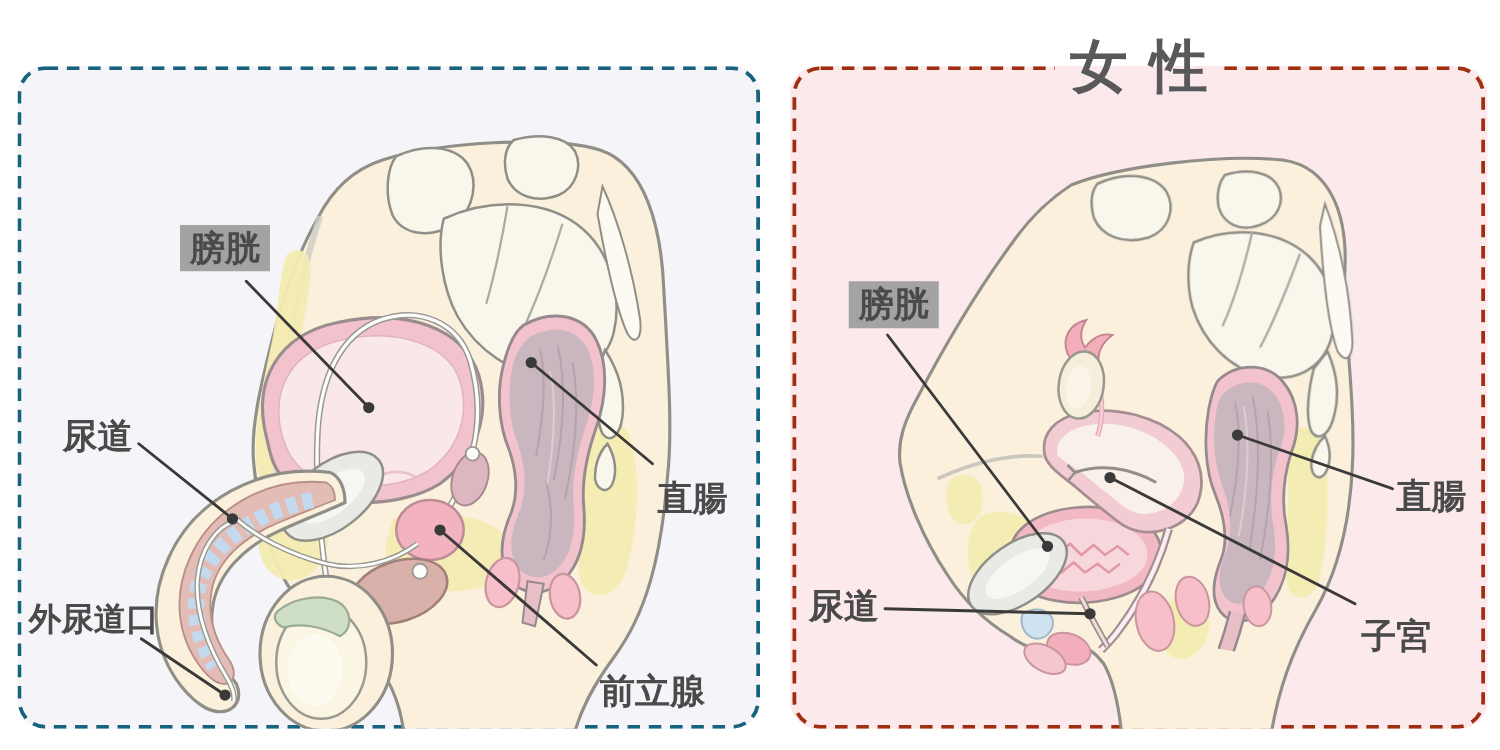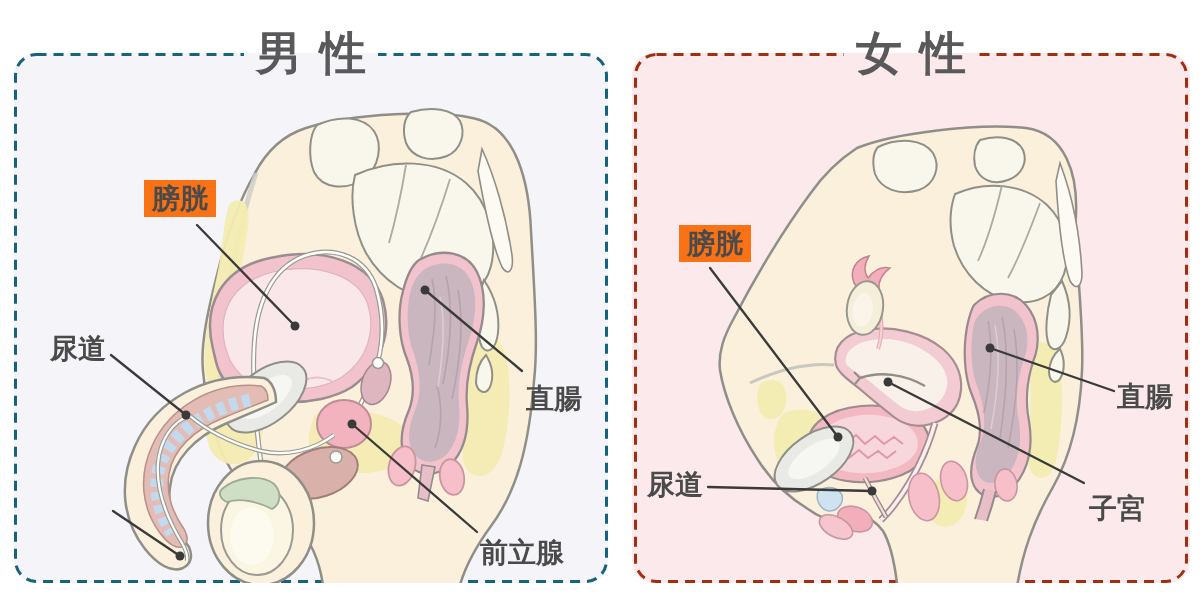--- a/index.html
+++ b/index.html
@@ -18,21 +18,21 @@
     font-size:46px;font-weight:bold;color:#59595B;z-index:5;
   }
   #panel-male .panel-title{background:linear-gradient(#FFFFFF 0 27px,#F4F4F9 27px 100%);}
   #panel-female .panel-title{background:linear-gradient(#FFFFFF 0 27px,#FBE9EB 27px 100%);}
   .panel-title span{letter-spacing:18px;margin-right:-18px;}
   .anatomy{position:absolute;left:0;top:0;z-index:1;}
   .organ-label{
     position:absolute;z-index:4;font-size:28px;font-weight:bold;color:#4A4A4A;
     line-height:1.12;white-space:nowrap;
   }
-  .organ-label.hl{background:#f97316;padding:3px 8px;}
+  .organ-label.hl{background:#a3a3a3;padding:3px 8px;}
   .organ-label.small{font-size:26px;}
 </style>
 </head>
 <body>
 
 <div class="panel" id="panel-male">
   <svg class="panel-border" width="594" height="530" viewBox="0 0 594 530">
     <rect x="1.5" y="1.5" width="591" height="527" rx="21" fill="none" stroke="#15637C" stroke-width="3" stroke-dasharray="10 7"></rect>
   </svg>
 
@@ -131,23 +131,23 @@
       <g fill="#3A3A3A">
         <circle cx="281" cy="273" r="4.5"></circle>
           <circle cx="172" cy="362" r="4.5"></circle>
         <circle cx="166" cy="503" r="4.5"></circle>
           <circle cx="411" cy="237" r="4.5"></circle>
         <circle cx="338" cy="371" r="4.5"></circle>
       </g>
     </g>
   </svg>
 
-  <div class="panel-title"><span>男性</span></div>
   <div class="organ-label hl" style="left:130px;top:127px;">膀胱</div>
   <div class="organ-label" style="left:36px;top:280px;">尿道</div>
+  <div class="organ-label small" style="left:9px;top:428px;">外尿道口</div>
   <div class="organ-label" style="left:512px;top:330px;">直腸</div>
   <div class="organ-label" style="left:466px;top:484px;">前立腺</div>
 </div>
 
 <div class="panel" id="panel-female">
   <svg class="panel-border" width="554" height="530" viewBox="0 0 554 530">
     <rect x="1.5" y="1.5" width="551" height="527" rx="21" fill="none" stroke="#A02E10" stroke-width="3" stroke-dasharray="10 7"></rect>
   </svg>
 
   <svg class="anatomy" width="554" height="530" viewBox="0 0 554 530">

